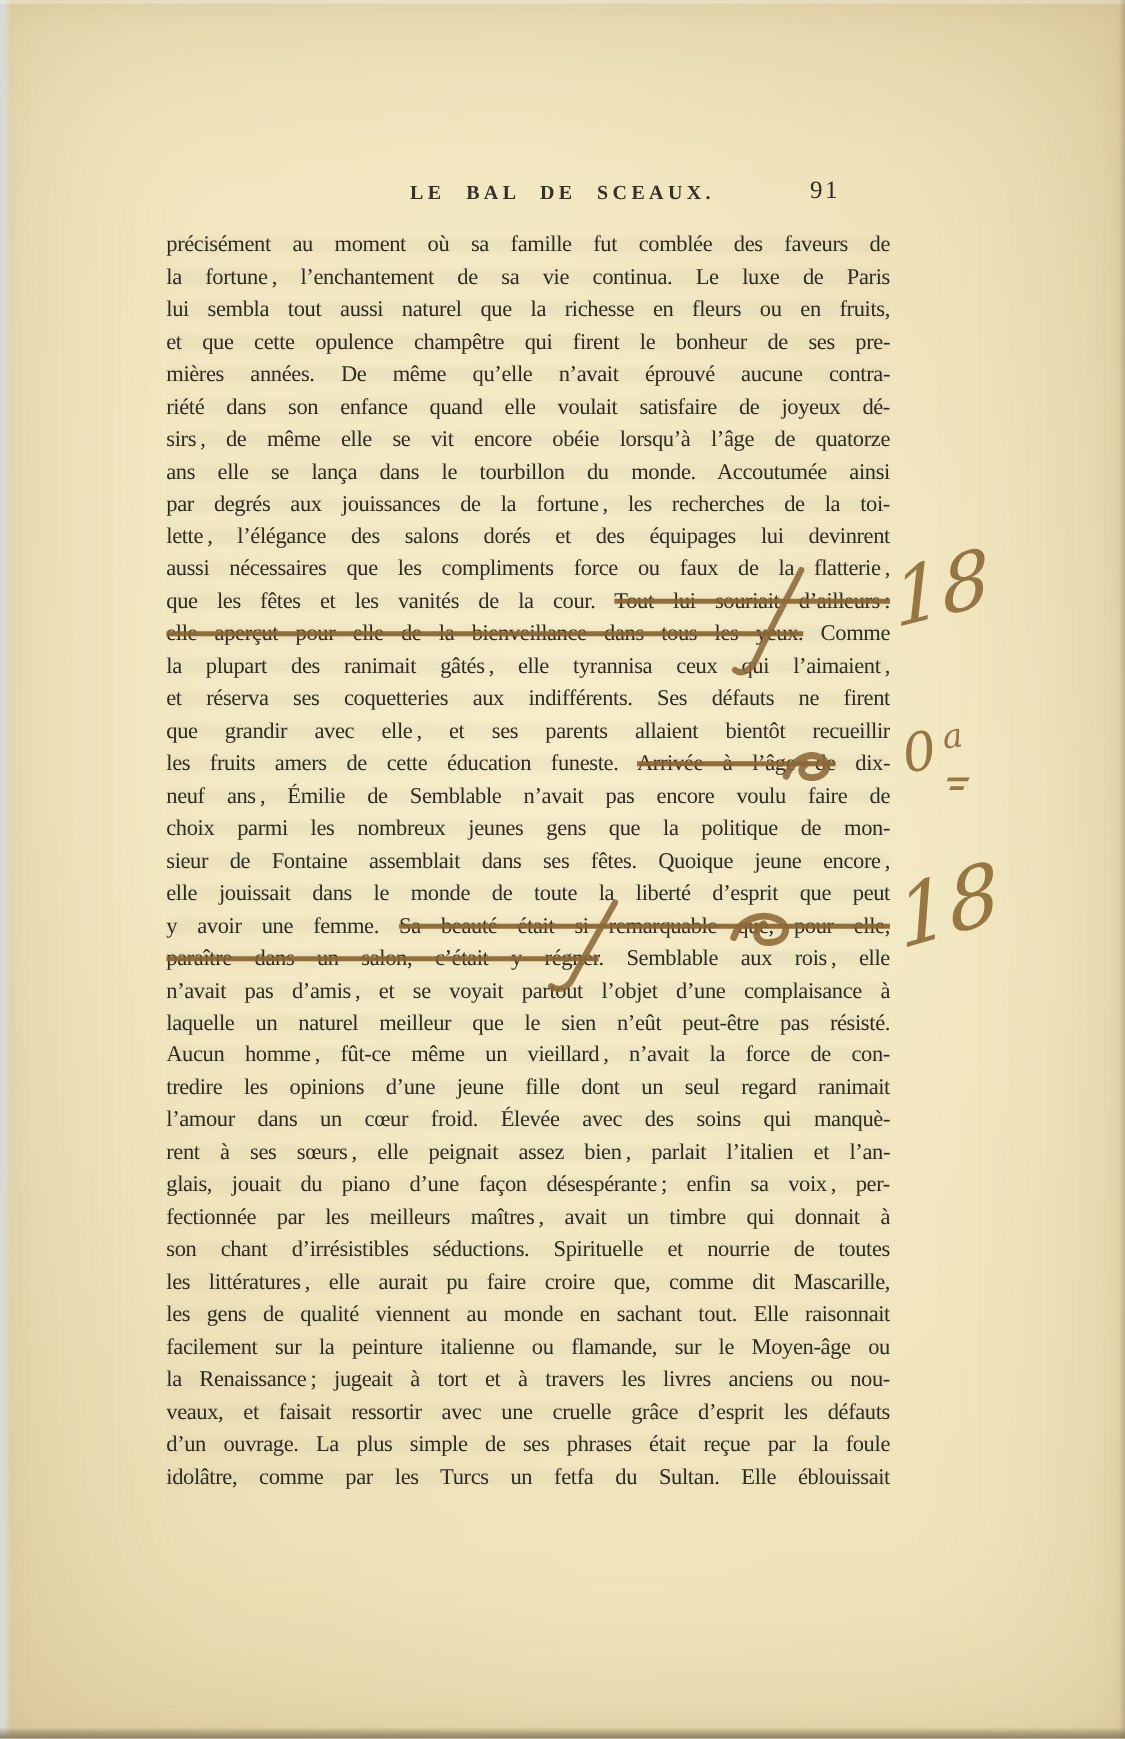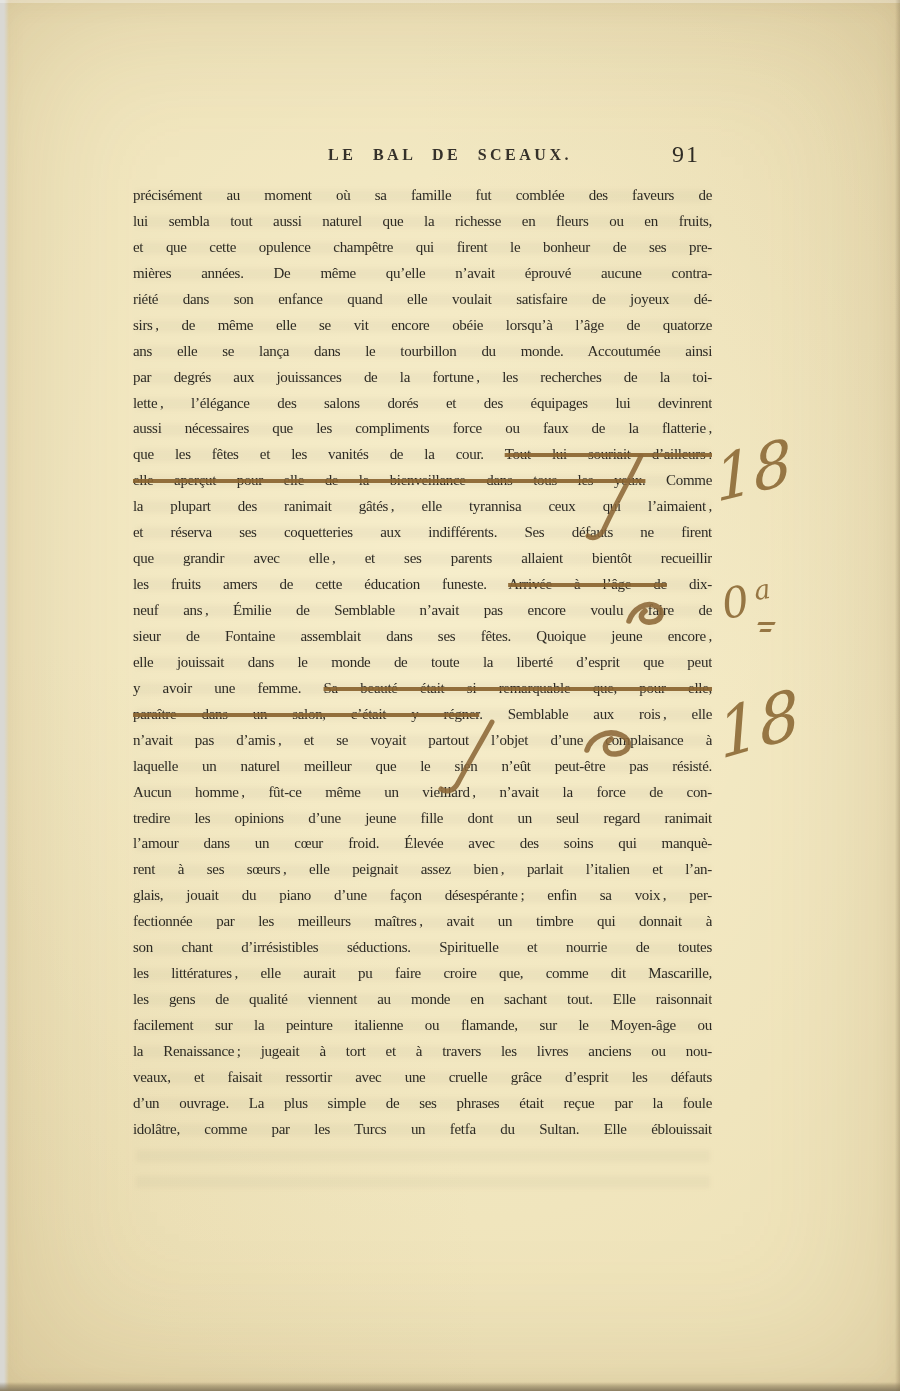--- a/index.html
+++ b/index.html
@@ -23,24 +23,24 @@
   .edge-right{position:absolute;top:0;bottom:0;right:0;width:5px;
     background:linear-gradient(270deg, rgba(120,104,70,.30), rgba(120,104,70,0));}
 
   
   .bleed{position:absolute;left:136px;top:190px;width:574px;height:1005px;
     background:repeating-linear-gradient(180deg, rgba(105,98,70,.045) 0 12px, rgba(105,98,70,0) 12px 25.95px);
     filter:blur(2px); pointer-events:none;}
 
   .running-head{position:absolute;left:0;top:146px;width:900px;text-align:center;
     font-size:16px;font-weight:bold;letter-spacing:3.5px;word-spacing:9px;color:#35312a;}
-  .page-number{position:absolute;left:672px;top:141px;width:40px;
-    font-size:24px;letter-spacing:2px;color:#2f2c25;}
+  .page-number{position:absolute;left:648px;top:141px;width:40px;
+    font-size:20px;letter-spacing:2px;color:#2f2c25;}
 
-  .page-text{position:absolute;left:133px;top:183px;width:579px;font-size:15px;letter-spacing:-0.3px;}
+  .page-text{position:absolute;left:133px;top:183px;width:579px;font-size:18px;letter-spacing:-0.3px;}
   .line{height:25.95px;line-height:25.95px;text-align:justify;text-align-last:justify;overflow:hidden;white-space:normal;}
   .struck{text-decoration:line-through;text-decoration-thickness:3.5px;
     text-decoration-color:rgba(138,100,48,.92);}
   .ital{}
 
   
   .ann{position:absolute;color:#8d6a36;opacity:.9;font-family:"DejaVu Serif",serif;font-style:italic;}
   .ann-1{left:714px;top:434px;font-size:62px;transform:rotate(-14deg) skewX(-10deg);}
   .ann-3{left:717px;top:686px;font-size:66px;transform:rotate(-16deg) skewX(-10deg);}
   .ann-2{left:722px;top:574px;width:80px;height:70px;}
@@ -63,36 +63,38 @@
   <div class="bleed"></div>
 
   <div class="running-head">
     <span>LE BAL DE SCEAUX.</span>
   </div>
 
   <div class="page-number">91</div>
 
   <div class="page-text">
       <div class="line"><span class="seg">précisément au moment où sa famille fut comblée des faveurs de</span></div>
+      <div class="line"><span class="seg">la fortune , l’enchantement de sa vie continua. Le luxe de Paris</span></div>
       <div class="line"><span class="seg">lui sembla tout aussi naturel que la richesse en fleurs ou en fruits,</span></div>
       <div class="line"><span class="seg">et que cette opulence champêtre qui firent le bonheur de ses pre-</span></div>
       <div class="line"><span class="seg">mières années. De même qu’elle n’avait éprouvé aucune contra-</span></div>
       <div class="line"><span class="seg">riété dans son enfance quand elle voulait satisfaire de joyeux dé-</span></div>
       <div class="line"><span class="seg">sirs , de même elle se vit encore obéie lorsqu’à l’âge de quatorze</span></div>
       <div class="line"><span class="seg">ans elle se lança dans le tourbillon du monde. Accoutumée ainsi</span></div>
       <div class="line"><span class="seg">par degrés aux jouissances de la fortune , les recherches de la toi-</span></div>
       <div class="line"><span class="seg">lette , l’élégance des salons dorés et des équipages lui devinrent</span></div>
       <div class="line"><span class="seg">aussi nécessaires que les compliments force ou faux de la flatterie ,</span></div>
       <div class="line"><span class="seg">que les fêtes et les vanités de la cour. </span><span class="struck">Tout lui souriait d’ailleurs :</span></div>
       <div class="line"><span class="struck">elle aperçut pour elle de la bienveillance dans tous les yeux.</span><span class="seg"> Comme</span></div>
       <div class="line"><span class="seg">la plupart des ranimait gâtés , elle tyrannisa ceux qui l’aimaient ,</span></div>
       <div class="line"><span class="seg">et réserva ses coquetteries aux indifférents. Ses défauts ne firent</span></div>
       <div class="line"><span class="seg">que grandir avec elle , et ses parents allaient bientôt recueillir</span></div>
       <div class="line"><span class="seg">les fruits amers de cette éducation funeste. </span><span class="struck">Arrivée à l’âge de</span><span class="seg"> dix-</span></div>
       <div class="line"><span class="seg">neuf ans , Émilie de Semblable n’avait pas encore voulu faire de</span></div>
+      <div class="line"><span class="seg">choix parmi les nombreux jeunes gens que la politique de mon-</span></div>
       <div class="line"><span class="seg">sieur de Fontaine assemblait dans ses fêtes. Quoique jeune encore ,</span></div>
       <div class="line"><span class="seg">elle jouissait dans le monde de toute la liberté d’esprit que peut</span></div>
       <div class="line"><span class="seg">y avoir une femme. </span><span class="struck">Sa beauté était si remarquable que, pour elle,</span></div>
       <div class="line"><span class="struck">paraître dans un salon, c’était y régner</span><span class="seg">. Semblable aux rois , elle</span></div>
       <div class="line"><span class="seg">n’avait pas d’amis , et se voyait partout l’objet d’une complaisance à</span></div>
       <div class="line"><span class="seg">laquelle un naturel meilleur que le sien n’eût peut-être pas résisté.</span></div>
       <div class="line"><span class="seg">Aucun homme , fût-ce même un vieillard , n’avait la force de con-</span></div>
       <div class="line"><span class="seg">tredire les opinions d’une jeune fille dont un seul regard ranimait</span></div>
       <div class="line"><span class="seg">l’amour dans un cœur froid. Élevée avec des soins qui manquè-</span></div>
       <div class="line"><span class="seg">rent à ses sœurs , elle peignait assez bien , parlait l’italien et l’an-</span></div>

